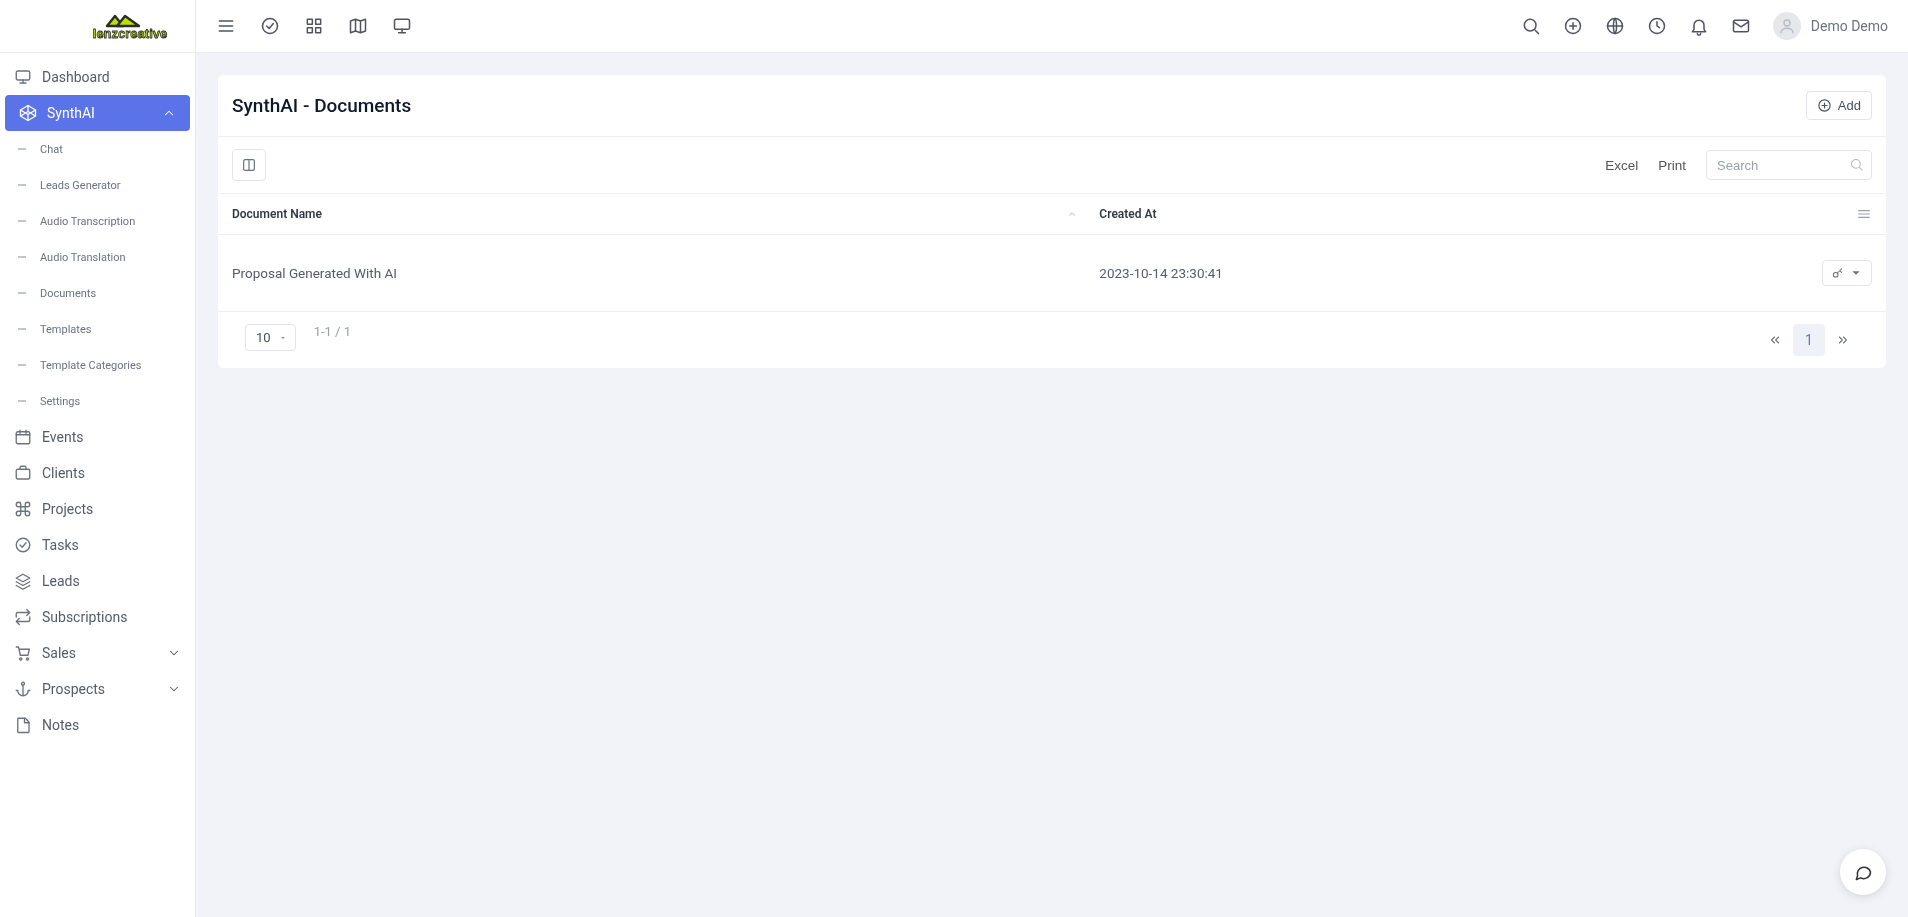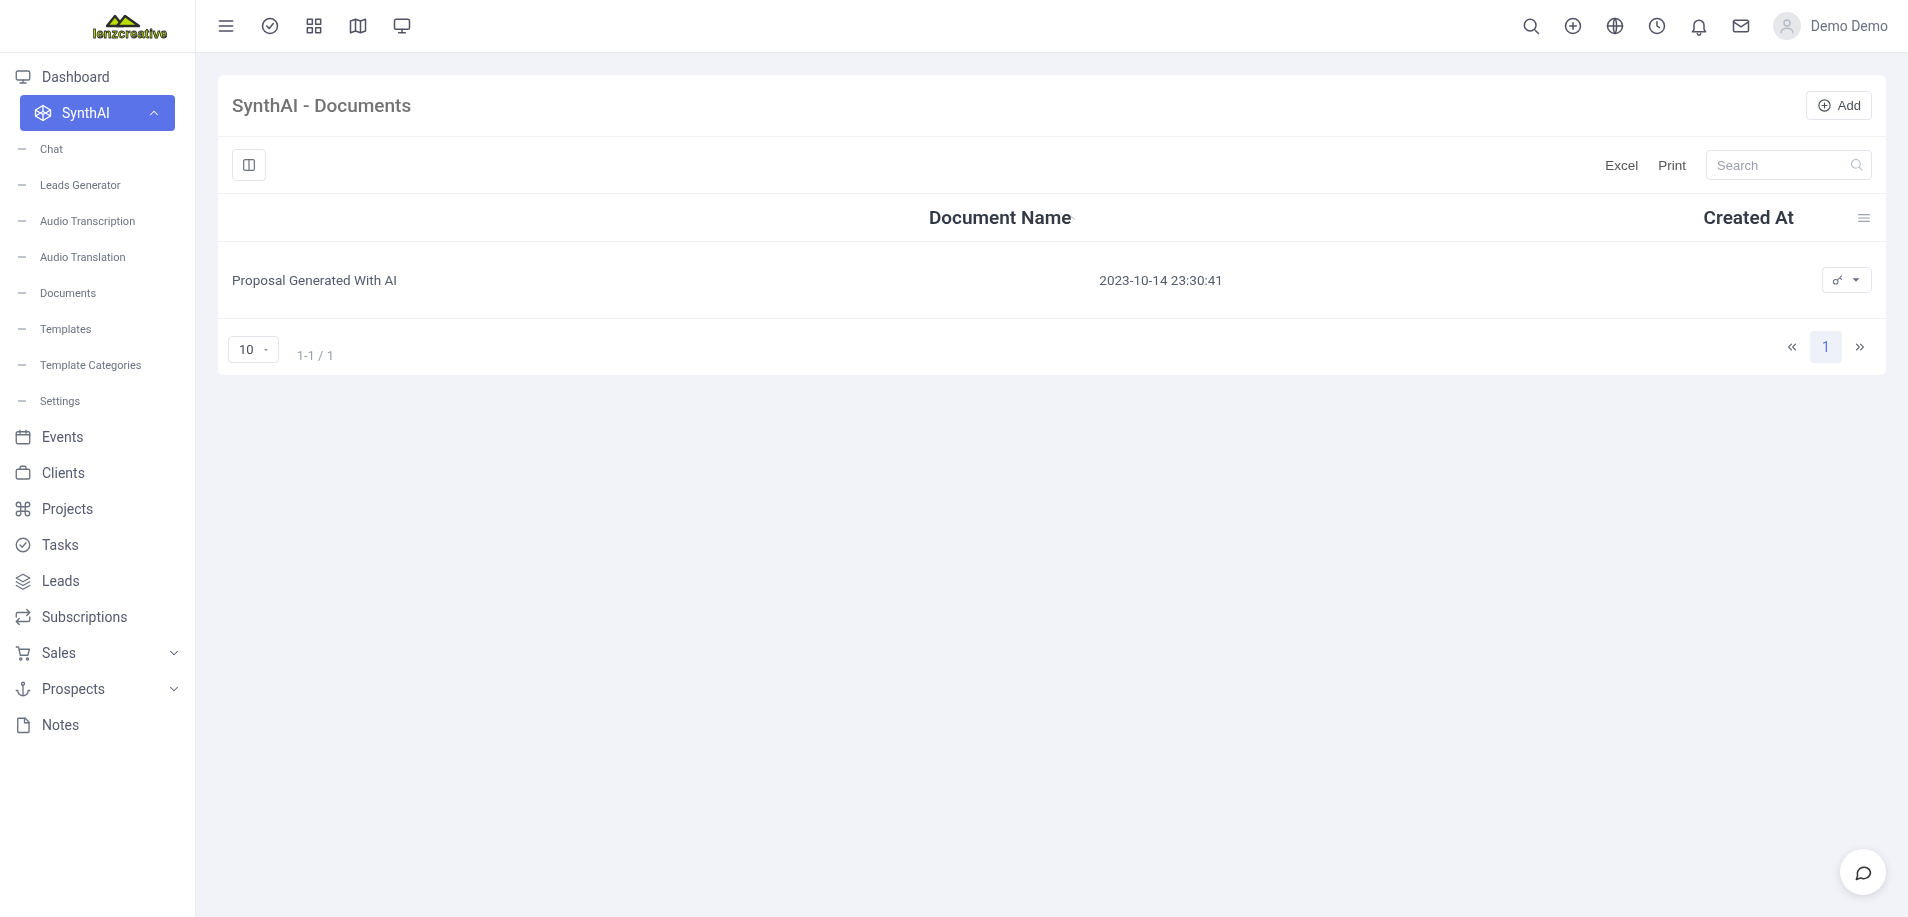--- a/index.html
+++ b/index.html
@@ -6,21 +6,21 @@
 body { font-family: -apple-system, BlinkMacSystemFont, "Segoe UI", Roboto, Helvetica, Arial, sans-serif; font-size: 14px; color: #333; background: #f1f3f9; }
 .app { display: flex; min-height: 100vh; }
 
 
 .sidebar { width: 196px; background: #fff; border-right: 1px solid #e9ecef; flex-shrink: 0; }
 .logo-wrap { height: 53px; display: flex; align-items: center; justify-content: flex-end; border-bottom: 1px solid #e9ecef; }
 .logo-svg { width: 130px; height: 32px; }
 .nav { padding: 6px 0; }
 .nav-item { display: flex; align-items: center; height: 36px; padding: 0 14px; color: #555b6d; text-decoration: none; cursor: pointer; font-size: 14px; }
 .nav-item .icon { width: 18px; height: 18px; margin-right: 10px; flex-shrink: 0; color: #6b7280; }
-.nav-item.active { background: #5b73e8; color: #fff; border-radius: 4px; margin: 0 20px; height: 36px; }
+.nav-item.active { background: #5b73e8; color: #fff; border-radius: 4px; margin: 0 5px; height: 36px; }
 .nav-item.active .icon { color: #fff; }
 .nav-item .chev { margin-left: auto; width: 14px; height: 14px; }
 .nav-sub { display: flex; align-items: center; height: 36px; padding: 0 14px 0 18px; color: #6b7280; cursor: pointer; font-size: 11px; }
 .nav-sub .dash { width: 8px; height: 1.5px; background: #c0c4cc; margin-right: 14px; flex-shrink: 0; }
 
 
 .main { flex: 1; display: flex; flex-direction: column; min-width: 0; }
 
 
 .topbar { height: 53px; background: #fff; border-bottom: 1px solid #e9ecef; display: flex; align-items: center; padding: 0 20px; }
@@ -28,47 +28,47 @@
 .tb-btn { width: 20px; height: 20px; color: #515365; cursor: pointer; display:flex; align-items:center; justify-content:center; }
 .tb-right { margin-left: auto; display: flex; align-items: center; gap: 22px; }
 .user { display: flex; align-items: center; gap: 10px; cursor: pointer; color: #6b7280; }
 .avatar { width: 28px; height: 28px; border-radius: 50%; background: #e5e7eb; display:flex; align-items:center; justify-content:center; }
 .avatar svg { width:18px; height:18px; color:#b5bbc4; }
 
 
 .content { padding: 22px; }
 .card { background: #fff; border-radius: 6px; }
 .card-header { display: flex; align-items: center; justify-content: space-between; padding: 16px 14px 16px 14px; border-bottom: 1px solid #eef0f4; }
-.card-title { font-size: 19px; font-weight: 500; color: #737373; }
+.card-title { font-size: 19px; font-weight: 500; color: #0f172a; }
 .add-btn { display: flex; align-items: center; gap: 6px; border: 1px solid #e2e5ec; background: #fff; padding: 6px 10px; border-radius: 4px; cursor: pointer; color: #495057; font-size: 13px; text-align: center; }
 .add-btn svg { width: 15px; height: 15px; }
 
 .toolbar { display: flex; align-items: center; padding: 12px 14px; }
 .columns-btn { width: 34px; height: 32px; border: 1px solid #e2e5ec; border-radius: 4px; display:flex; align-items:center; justify-content:center; cursor:pointer; color:#6b7280; }
 .columns-btn svg { width: 16px; height: 16px; }
 .spacer { flex: 1; }
 .export-btn { background: none; border: none; color: #555; padding: 6px 10px; cursor: pointer; font-size: 13.5px; }
 .search-wrap { position: relative; margin-left: 10px; }
 .search-in { width: 166px; height: 30px; border: 1px solid #e2e5ec; border-radius: 4px; padding: 0 30px 0 10px; font-size: 13px; color: #495057; }
 .search-in::placeholder { color: #9aa0ac; }
 .search-ico { position: absolute; right: 8px; top: 7px; width: 15px; height: 15px; color: #b5bbc4; }
 
 
 .tbl { width: 100%; border-collapse: collapse; }
-.tbl th { text-align: right; font-weight: 600; color: #333a46; font-size: 19px; padding: 12px 14px; border-top: 1px solid #eef0f4; border-bottom: 1px solid #eef0f4; }
+.tbl th { text-align: left; font-weight: 600; color: #333a46; font-size: 12px; padding: 12px 14px; border-top: 1px solid #eef0f4; border-bottom: 1px solid #eef0f4; }
 .tbl td { padding: 25px 14px; color: #555b6d; font-size: 13.5px; border-bottom: 1px solid #eef0f4; }
 .th-controls { width: 48px; text-align: right; }
 .th-sort { display:flex; align-items:center; justify-content:flex-end; color:#9aa0ac; }
 .th-name { position: relative; }
 .th-name .sort-caret { position:absolute; right:8px; top:50%; transform:translateY(-50%); color:#9aa0ac; width:10px; height:10px; }
 .row-action { display:inline-flex; align-items:center; gap:4px; border:1px solid #e2e5ec; border-radius:4px; padding:5px 8px; cursor:pointer; color:#6b7280; }
 .row-action svg { width:14px; height:14px; }
 
 
-.card-footer { display:flex; align-items:flex-end; padding: 12px 10px; }
+.card-footer { display:flex; align-items:flex-start; padding: 12px 27px; }
 .page-size { display:flex; align-items:center; gap:8px; border:1px solid #e2e5ec; border-radius:4px; padding:5px 8px 5px 10px; cursor:pointer; color:#495057; font-size:13px; }
 .page-size svg { width:8px; height:8px; color:#8a8f9c; }
 .page-info { margin-left: 18px; color:#9aa0ac; font-size:13px; }
 .pager { margin-left:auto; display:flex; align-items:center; gap:2px; }
 .pager-btn { width:32px; height:32px; display:flex; align-items:center; justify-content:center; cursor:pointer; color:#495057; border-radius:4px; }
 .pager-btn.current { background:#eef1f8; color:#5b73e8; }
 .pager-btn svg { width:14px; height:14px; }
 
 
 .chat-fab { position: fixed; right: 22px; bottom: 22px; width: 46px; height: 46px; border-radius: 50%; background:#fff; box-shadow: 0 2px 10px rgba(0,0,0,.12); display:flex; align-items:center; justify-content:center; cursor:pointer; color:#333; }

